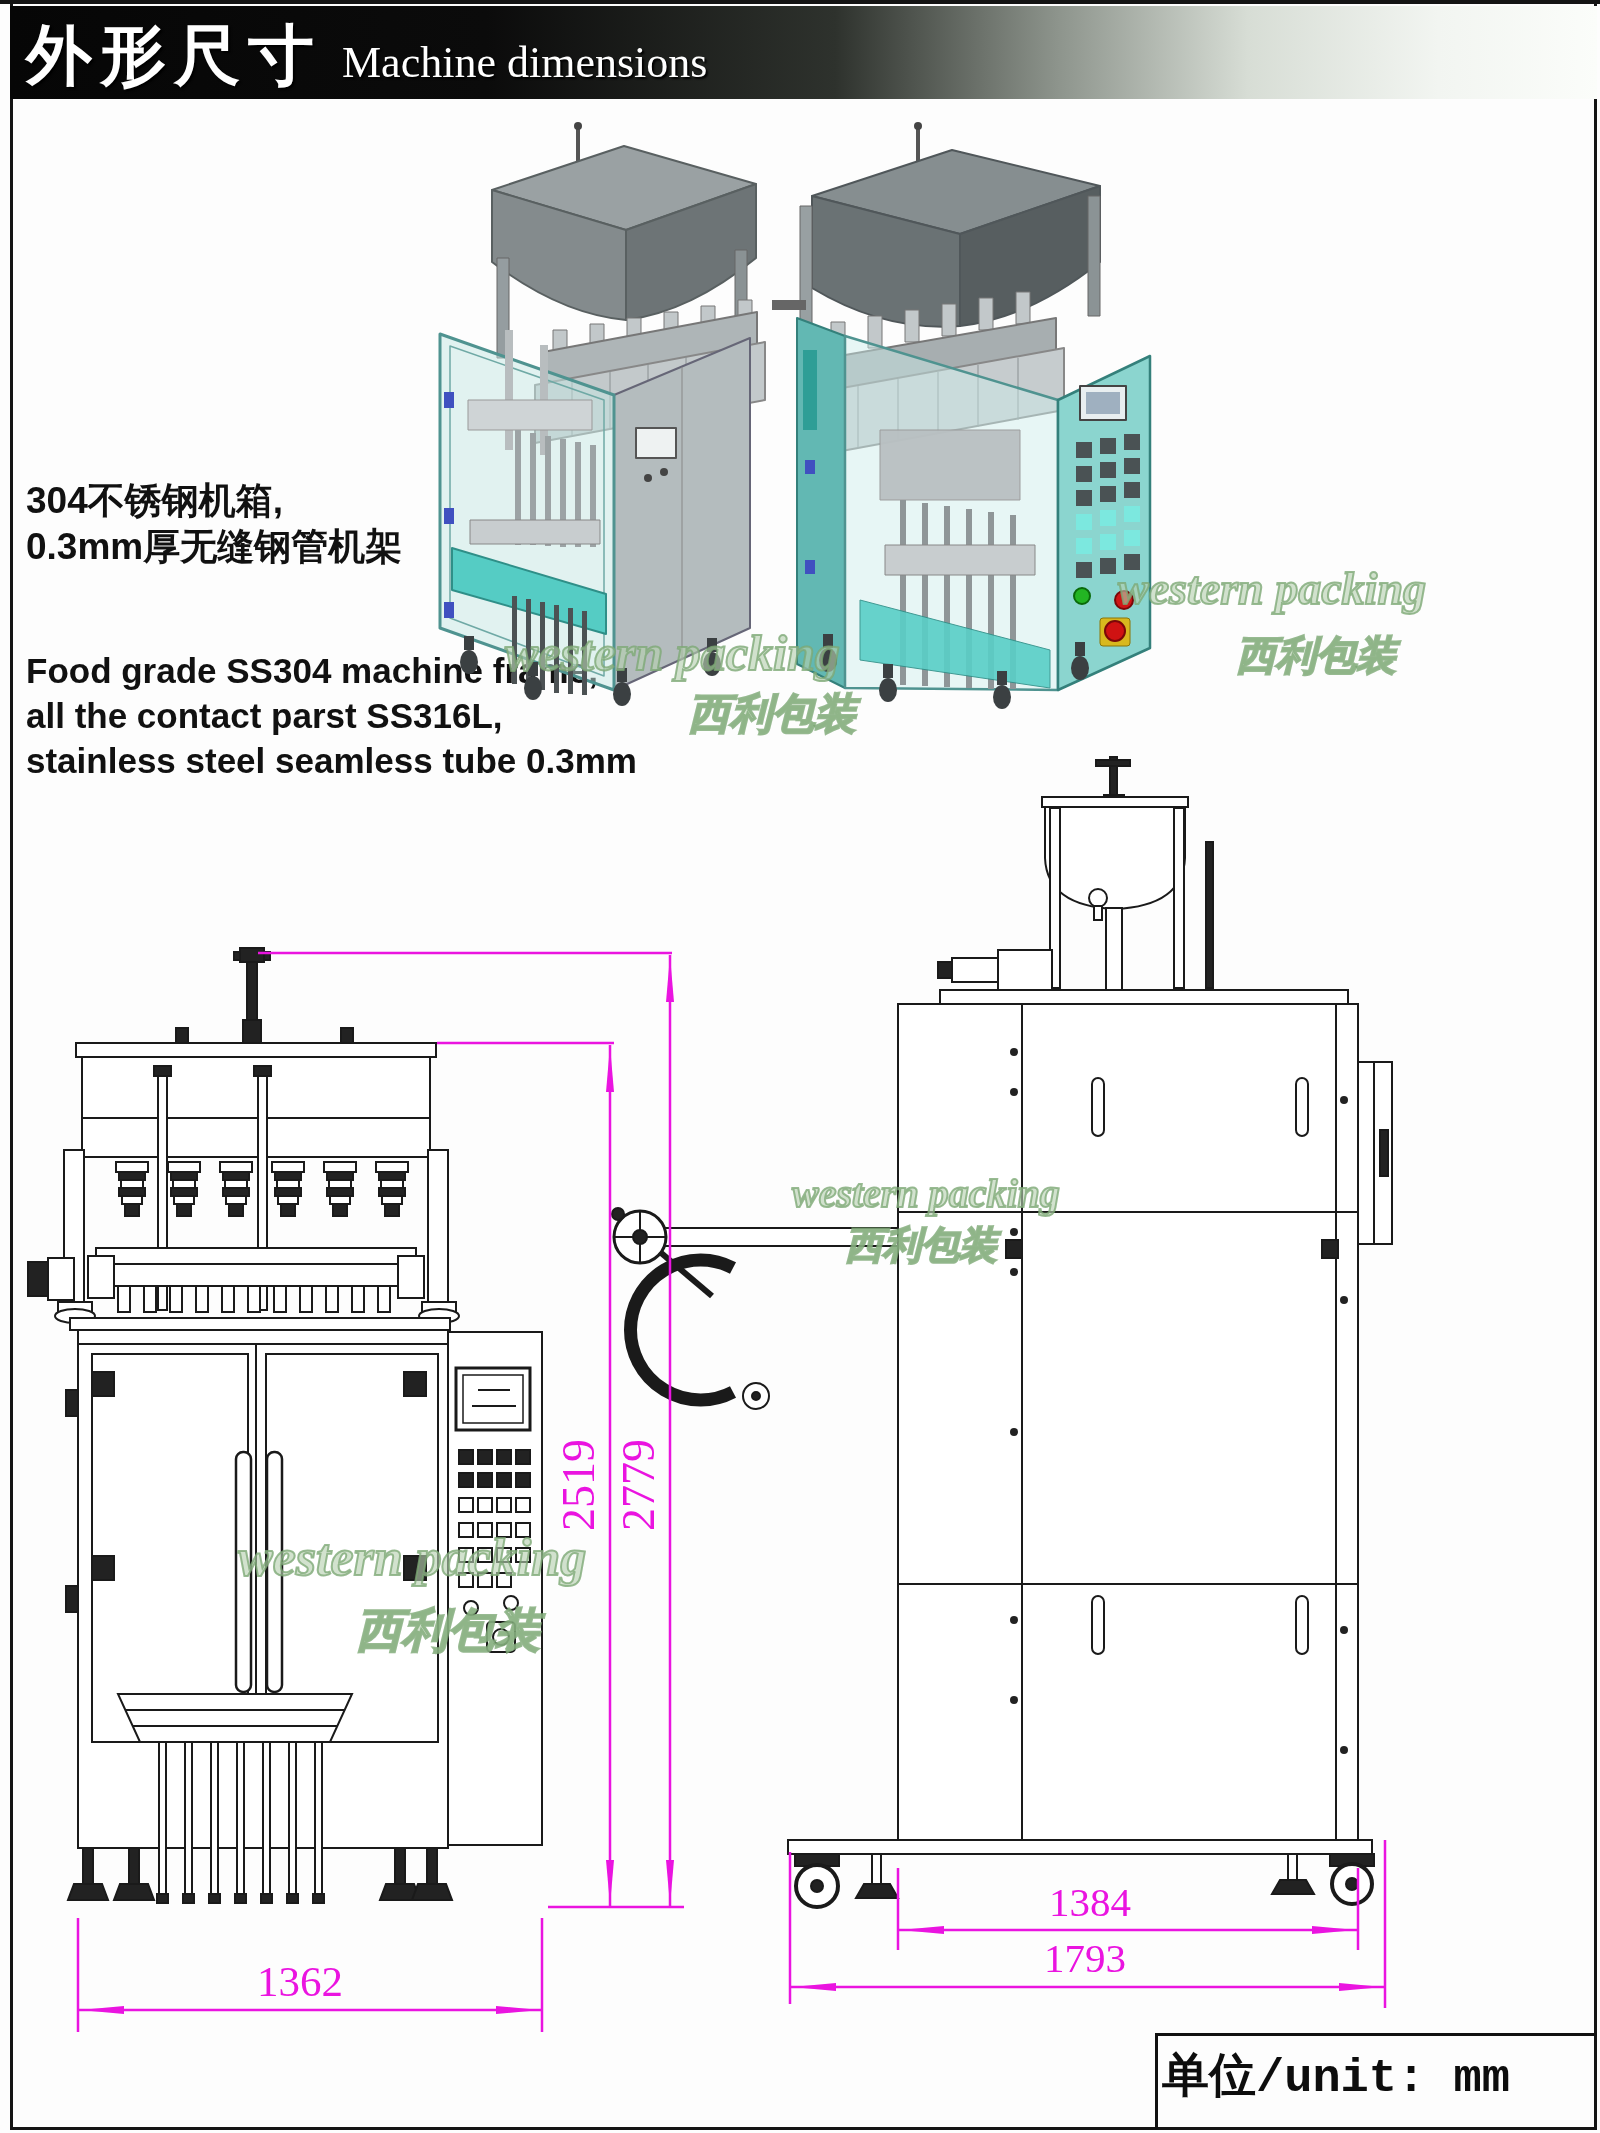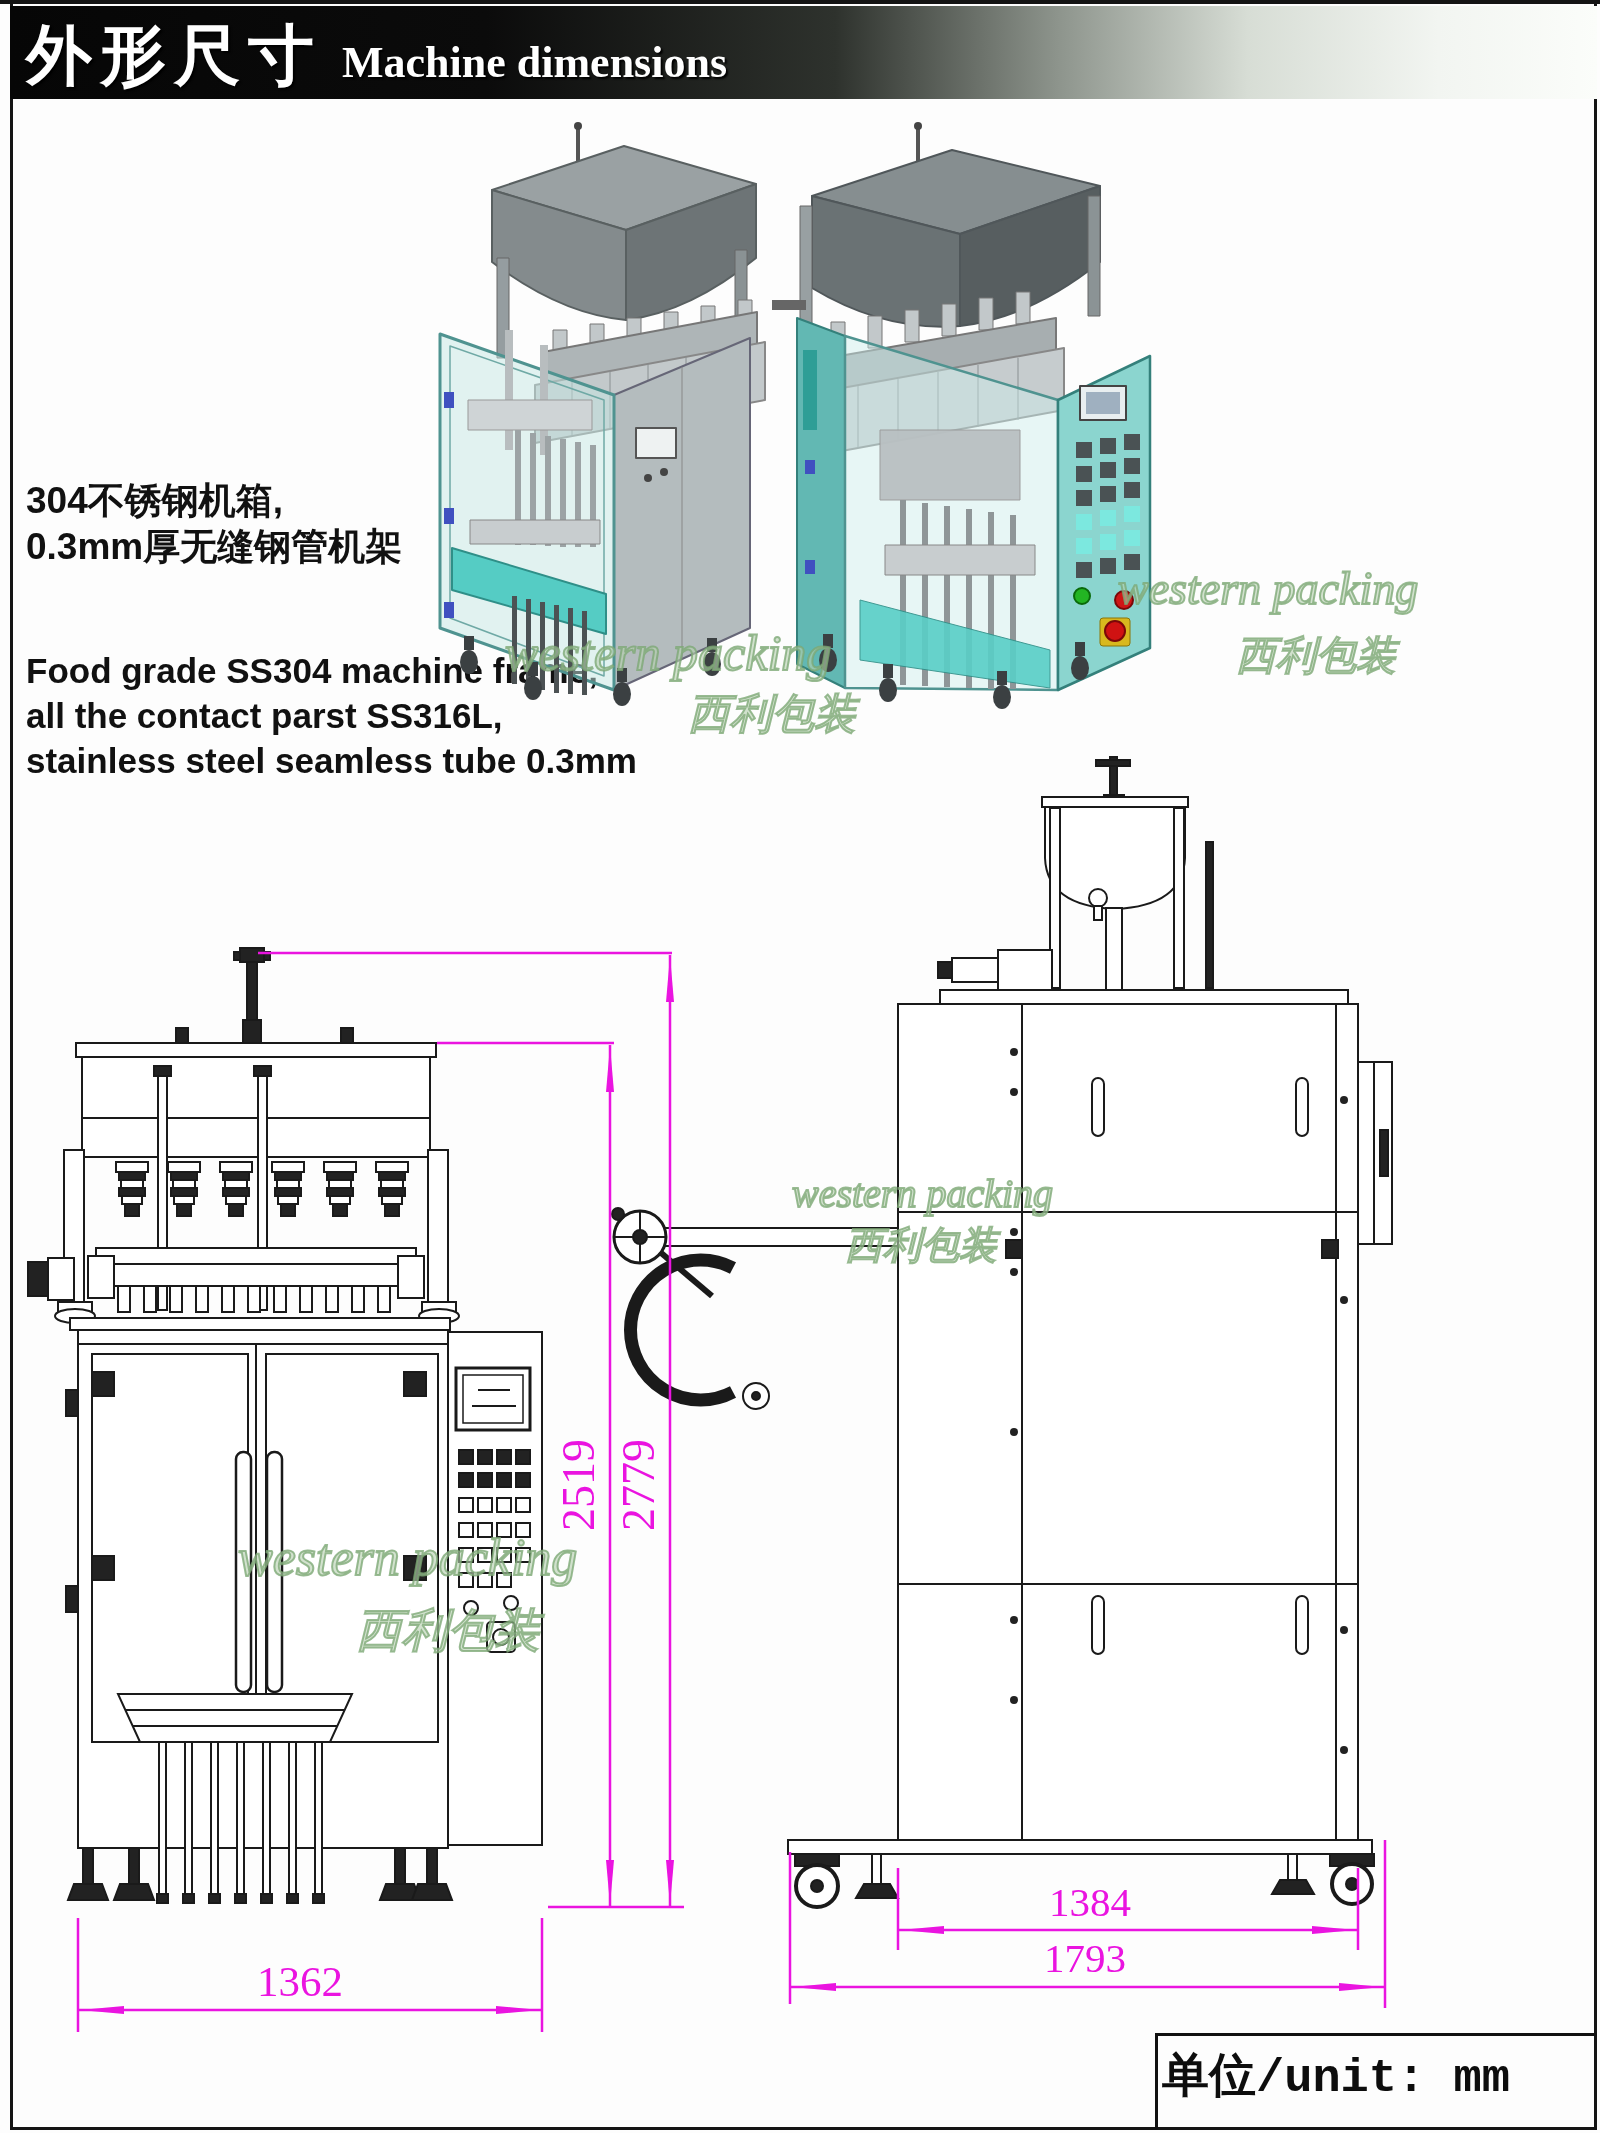--- a/index.html
+++ b/index.html
@@ -4,28 +4,28 @@
 <style>
   html,body{margin:0;padding:0;background:#666;}
   .page{position:relative;width:1600px;height:2133px;background:#fdfdfd;overflow:hidden;
         font-family:"Liberation Sans",sans-serif;}
   .frame{position:absolute;background:#141414;}
   .header{position:absolute;left:10px;top:6px;width:1587px;height:93px;
     background:linear-gradient(90deg,#060606 0%,#0b0b0b 30%,#2e322d 52%,#8d948c 66%,#d7ddd5 78%,#f2f5f1 90%,#fbfdfa 100%);
     display:flex;align-items:flex-end;padding-left:16px;box-sizing:border-box;}
   .title-cn{color:#fff;font-weight:bold;font-size:66px;line-height:88px;letter-spacing:8px;
     text-shadow:2px 2px 2px #000;text-align:center;}
-  .title-en{color:#fff;font-weight:bold;font-family:"Liberation Serif",serif;font-size:44px;
+  .title-en{color:#fff;font-weight:normal;font-family:"Liberation Serif",serif;font-size:44px;
     line-height:1;margin:0 0 14px 20px;text-shadow:2px 2px 2px #000;}
   .specs{position:absolute;left:26px;top:478px;color:#111;}
   .spec-line-cn{font-size:37px;font-weight:bold;line-height:46px;}
   .specs-en{position:absolute;left:26px;top:648px;color:#111;}
   .spec-line-en{font-size:35px;font-weight:bold;line-height:45px;}
   svg.art{position:absolute;left:0;top:0;}
-  .wm{position:absolute;font-family:"Liberation Serif",serif;font-style:italic;font-weight:normal;
+  .wm{position:absolute;font-family:"Liberation Serif",serif;font-style:italic;font-weight:bold;
       white-space:nowrap;color:rgba(242,250,240,0.30);
       -webkit-text-stroke:2px rgba(124,168,116,0.78);
       text-shadow:0 0 1px rgba(124,168,116,0.45);z-index:5;}
   .unit-line-h{position:absolute;left:1155px;top:2033px;width:442px;height:3px;background:#111;}
   .unit-line-v{position:absolute;left:1155px;top:2033px;width:3px;height:96px;background:#111;}
   .unit-text{position:absolute;left:1162px;top:2044px;width:430px;
      color:#0d0d0d;font-weight:bold;z-index:6;}
   .unit-cn{font-size:47px;font-family:"Liberation Sans",sans-serif;}
   .unit-rest{font-size:47px;font-family:"Liberation Mono",monospace;}
 </style>

